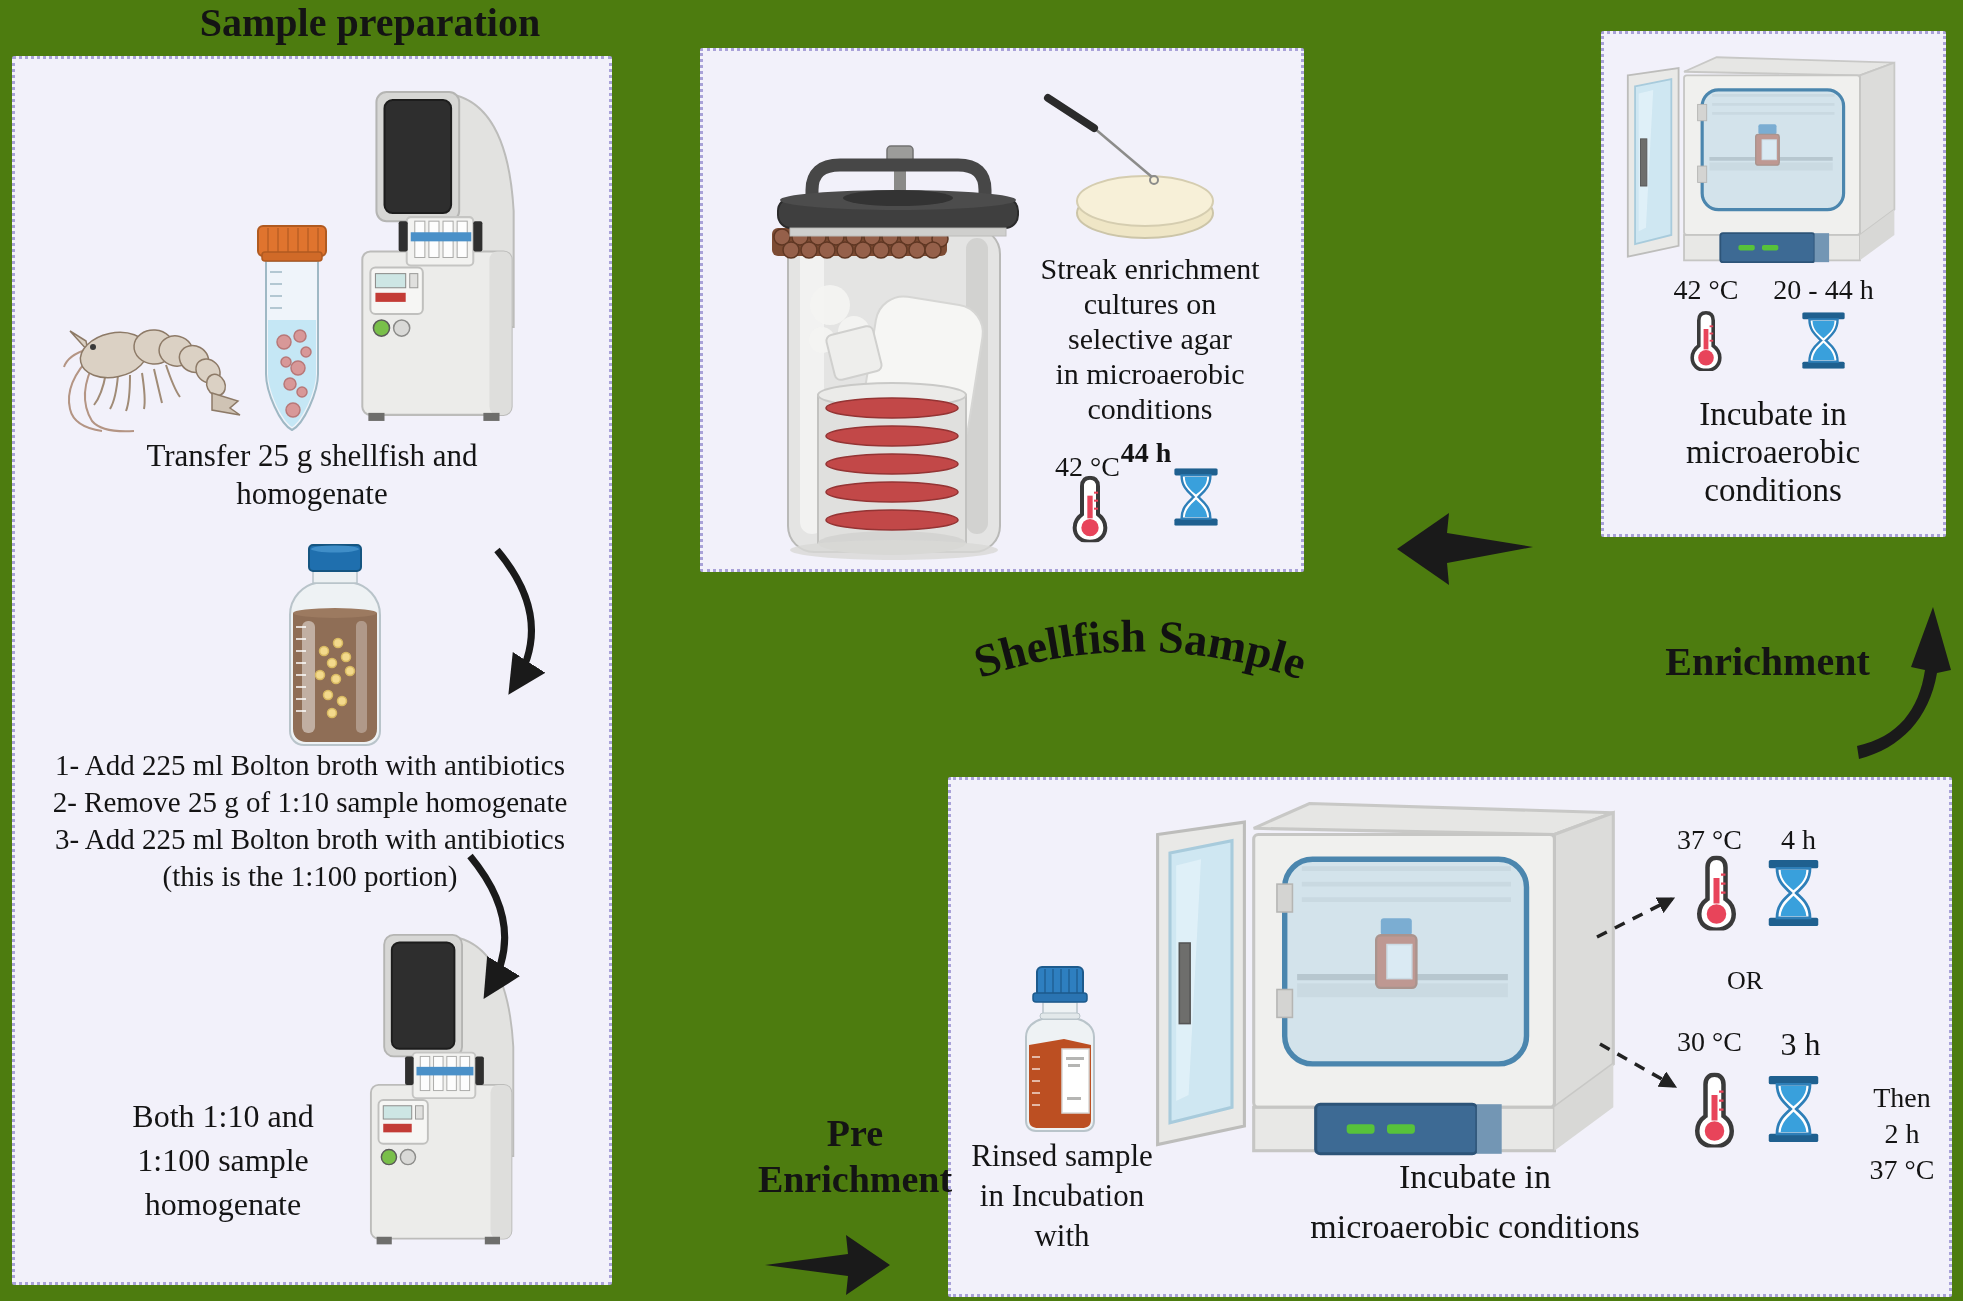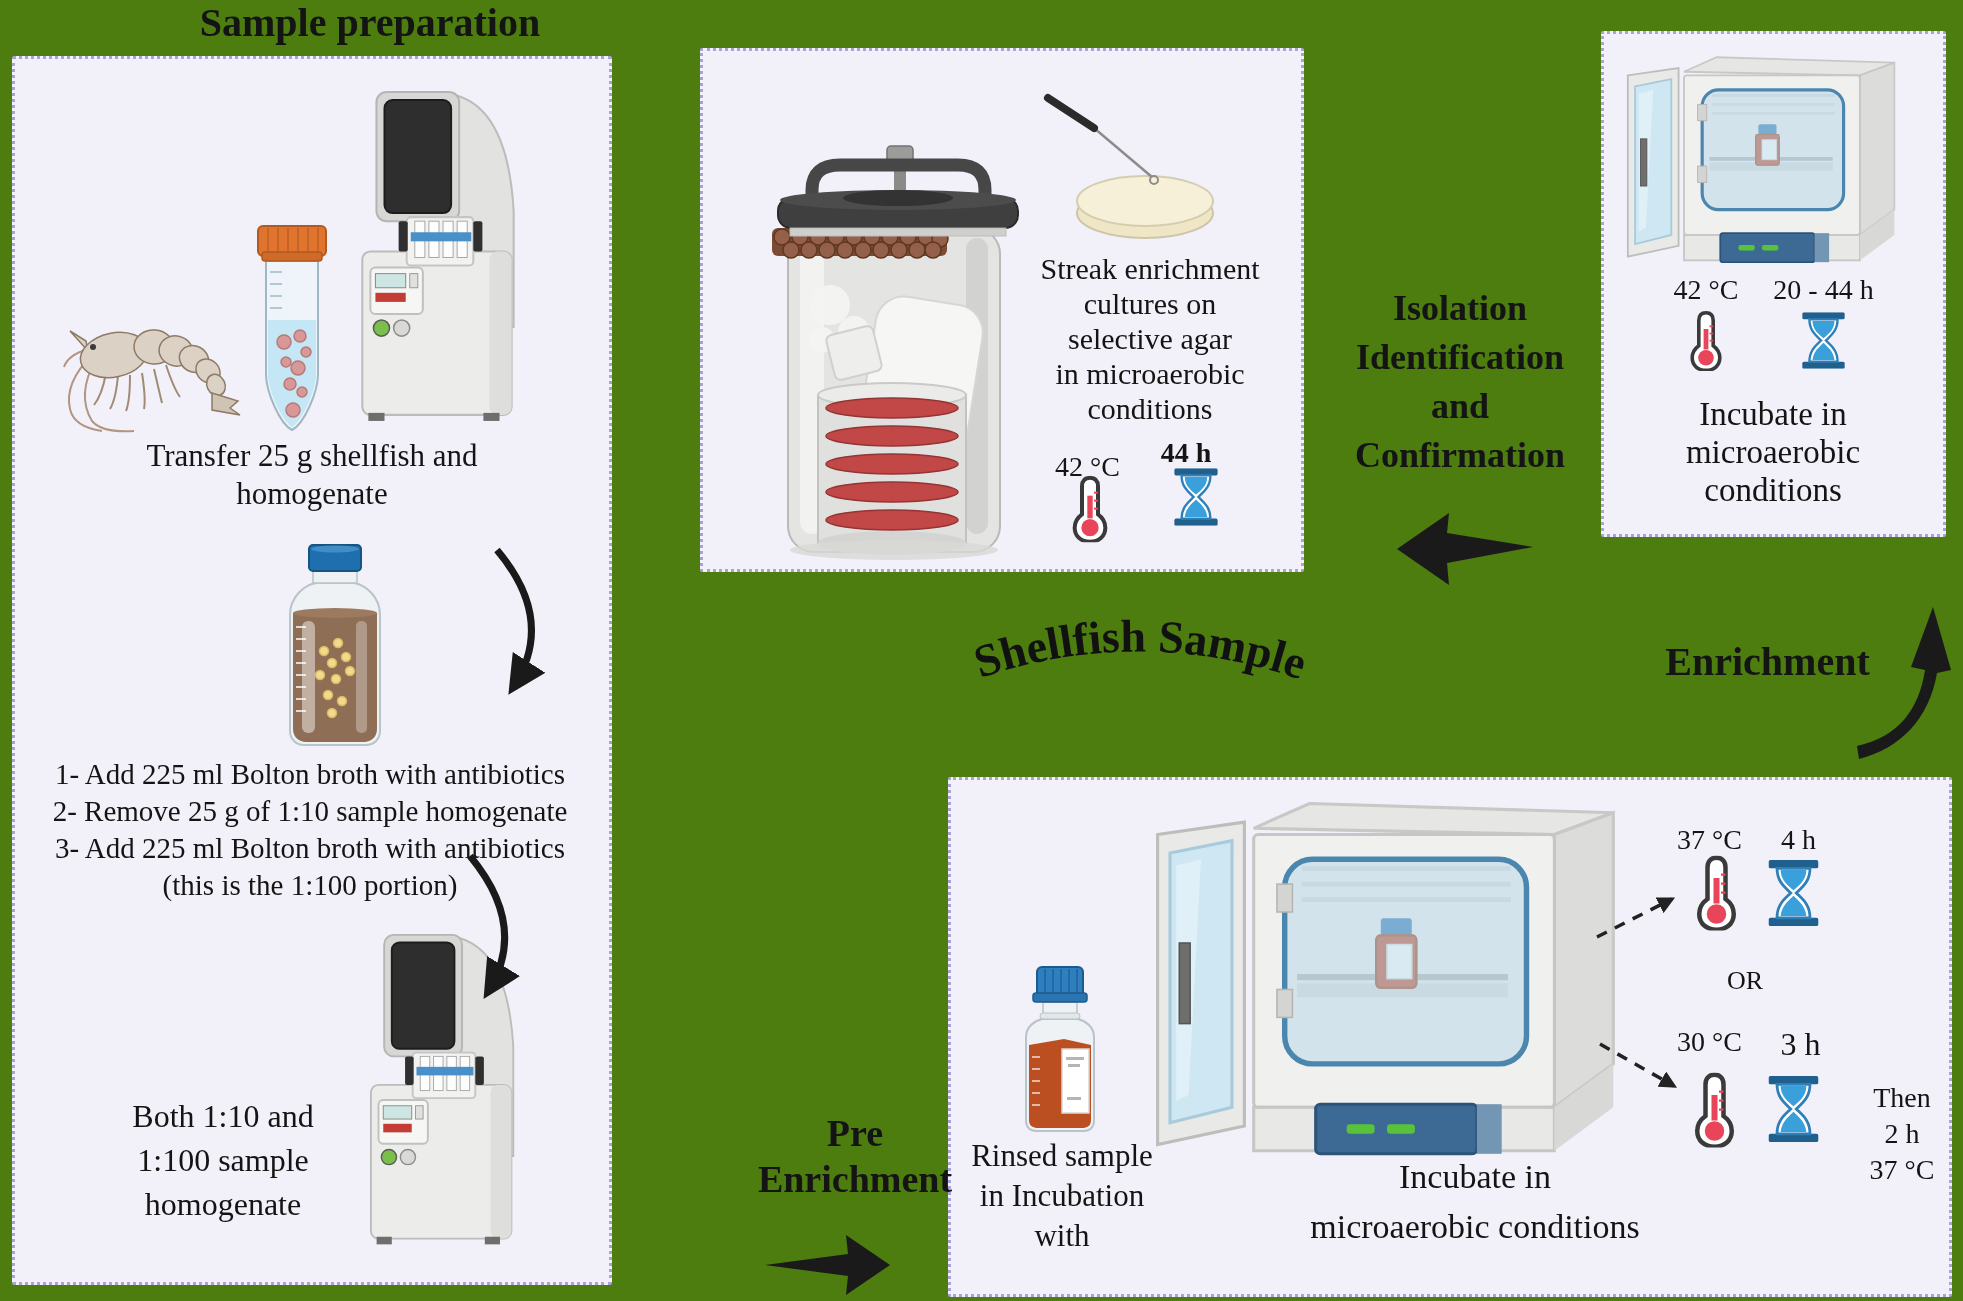--- a/index.html
+++ b/index.html
@@ -9,25 +9,25 @@
   .t{position:absolute;text-align:center;white-space:pre-line;color:#141414;}
   .abs{position:absolute;}
   svg{display:block;}
   .p-left  {left:12px;  top:56px;  width:600px;  height:1229px;}
   .p-mid   {left:700px; top:48px;  width:604px;  height:524px;}
   .p-tr    {left:1601px;top:31px;  width:345px;  height:506px;}
   .p-br    {left:948px; top:777px; width:1004px; height:520px;}
 
   .title            {left:150px; top:0px;    width:440px; font-size:40px; font-weight:700; line-height:46px;}
   .transfer-caption {left:92px;  top:437px;  width:440px; font-size:31px; line-height:38px;}
-  .steps            {left:30px;  top:747px;  width:560px; font-size:29px; line-height:37px;margin-top:9px;}
+  .steps            {left:30px;  top:747px;  width:560px; font-size:29px; line-height:37px;}
   .result-caption   {left:68px;  top:1094px; width:310px; font-size:32px; line-height:44px;}
   .streak-caption   {left:985px; top:251px;  width:330px; font-size:30px; line-height:35px;}
   .plate-temp       {left:1040px;top:451px;  width:95px;  font-size:28px;}
-  .plate-time       {left:1140px;top:437px;  width:92px;  font-size:28px; font-weight:700;}
+  .plate-time       {left:1100px;top:437px;  width:92px;  font-size:28px; font-weight:700;}
   .iso-label        {left:1325px;top:284px;  width:270px; font-size:36px; font-weight:700; line-height:49px;}
   .tr-temp          {left:1656px;top:274px;  width:100px; font-size:28px;}
   .tr-time          {left:1766px;top:274px;  width:115px; font-size:28px;}
   .tr-caption       {left:1638px;top:395px;  width:270px; font-size:33px; line-height:38px;}
   .enrich-label     {left:1650px;top:638px;  width:235px; font-size:40px; font-weight:700;}
   .pre-label        {left:745px; top:1110px; width:220px; font-size:38px; font-weight:700; line-height:46px;}
   .flask-caption    {left:952px; top:1136px; width:220px; font-size:31px; line-height:40px;}
   .incb-caption     {left:1235px;top:1152px; width:480px; font-size:34px; line-height:50px;}
   .o1-temp          {left:1662px;top:824px;  width:95px;  font-size:28px;}
   .o1-time          {left:1756px;top:824px;  width:85px;  font-size:28px;}
@@ -310,24 +310,20 @@
   <svg class="abs" style="left:1688px;top:310px" width="36" height="62" viewBox="0 0 60 100">
       <use href="#thermo"></use>
     </svg>
   <svg class="abs" style="left:1800px;top:312px" width="47" height="57" viewBox="0 0 60 72">
       <use href="#hourglass"></use>
     </svg>
   <div class="t tr-caption">Incubate in
 microaerobic
 conditions</div>
 
-  <div class="t iso-label">Isolation
-Identification
-and
-Confirmation</div>
 
   <svg class="abs" style="left:880px;top:602px" width="520" height="130" viewBox="0 0 520 130">
     <path id="arcPath" d="M 28 106 Q 260 -8 492 108" fill="none"></path>
     <text font-family="Liberation Serif, DejaVu Serif, serif" font-size="46" font-weight="700" fill="#111111" text-anchor="middle">
       <textPath href="#arcPath" xlink:href="#arcPath" startOffset="50%">Shellfish Sample</textPath>
     </text>
   </svg>
 
   <div class="t enrich-label">Enrichment</div>
   <div class="t pre-label">Pre

